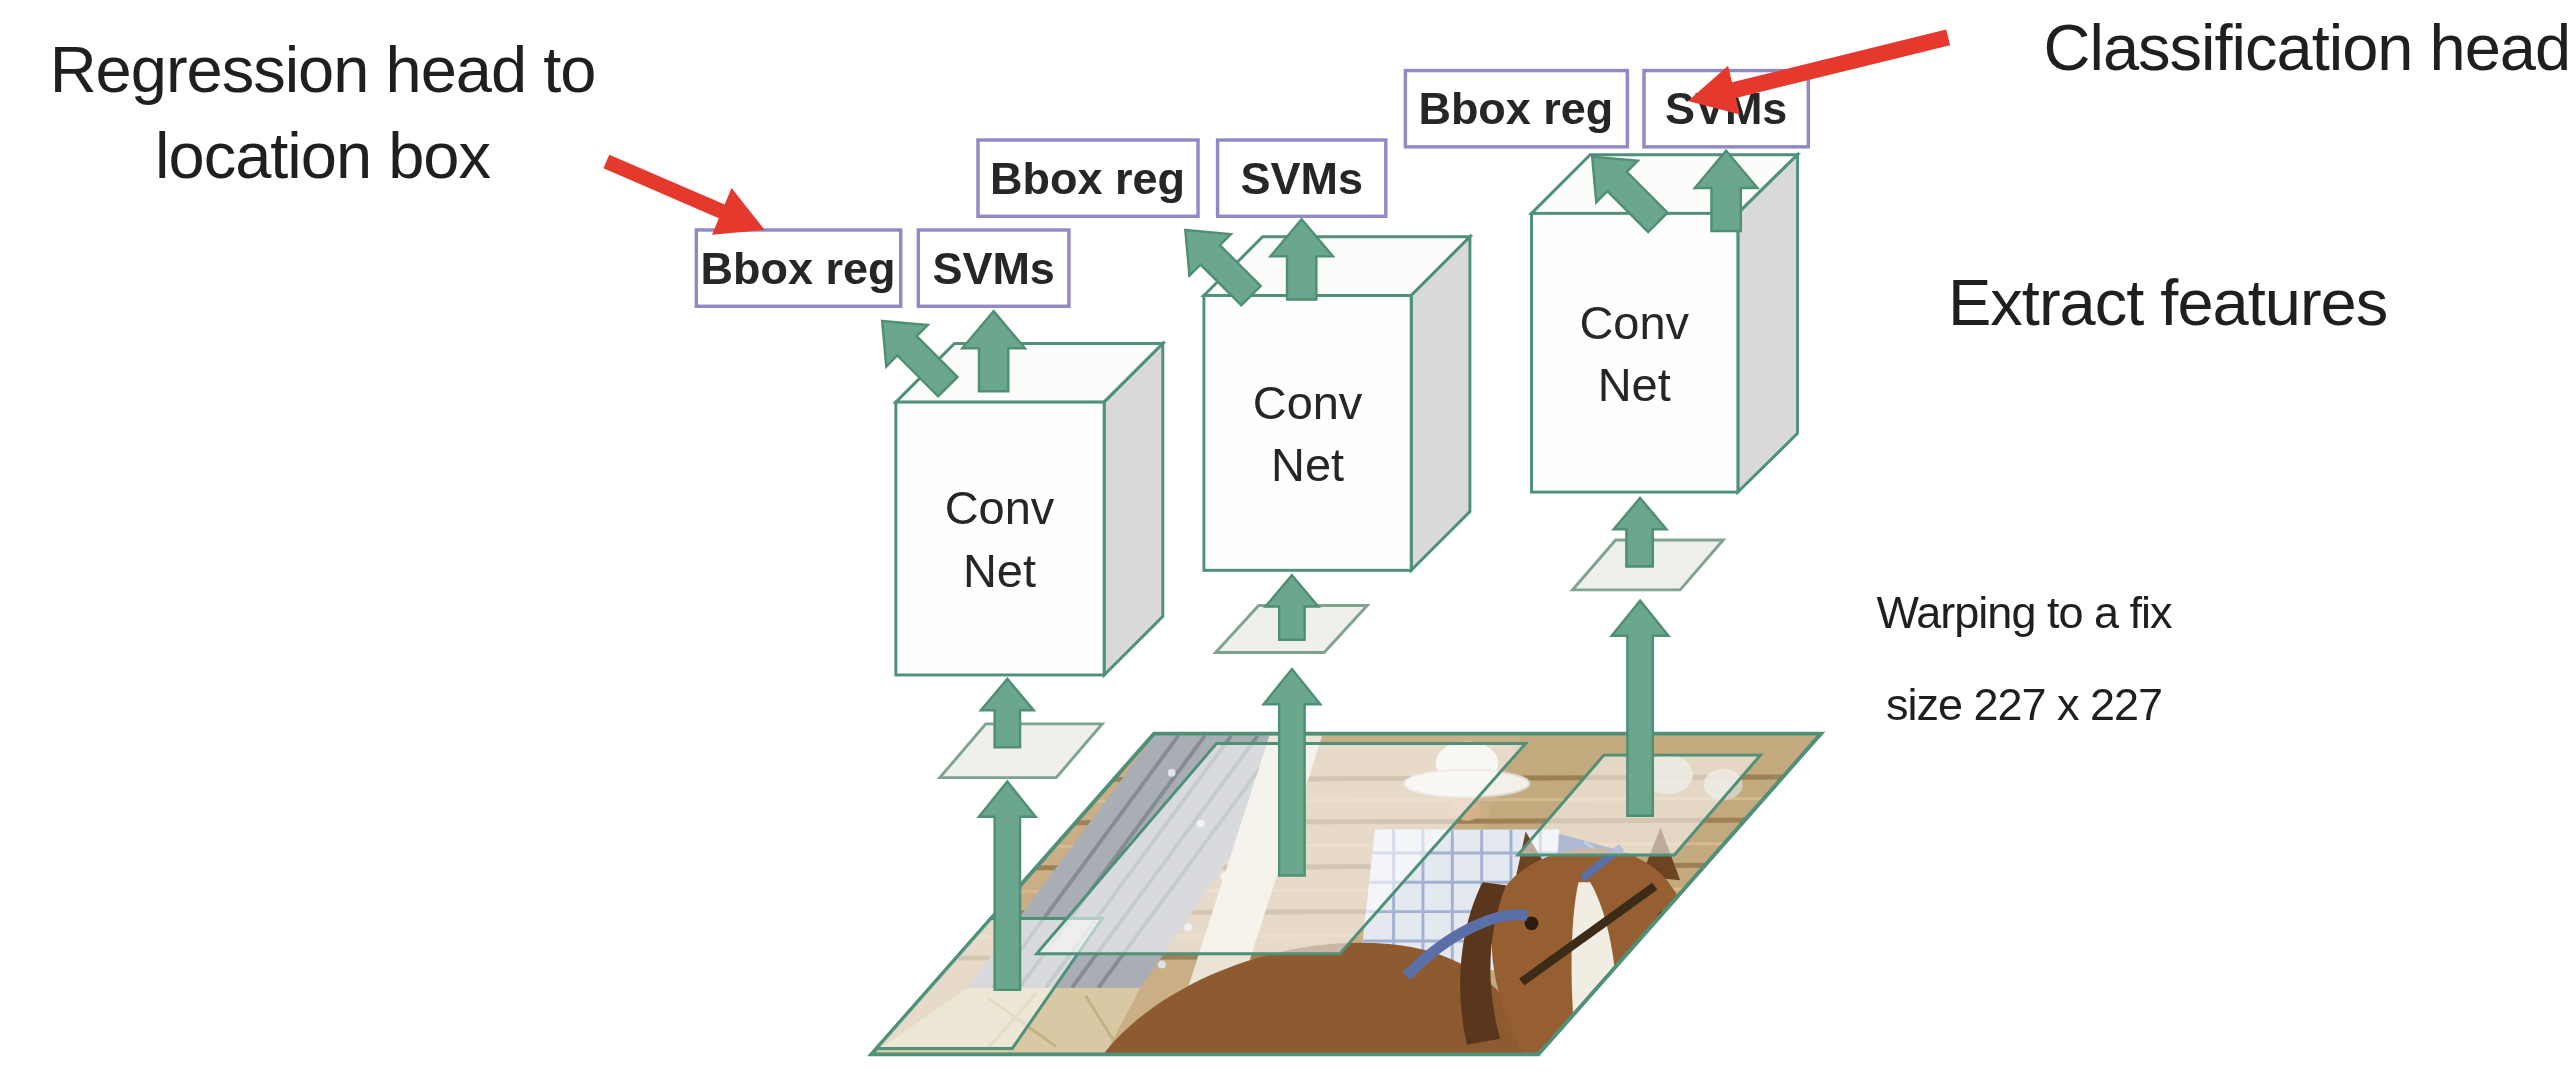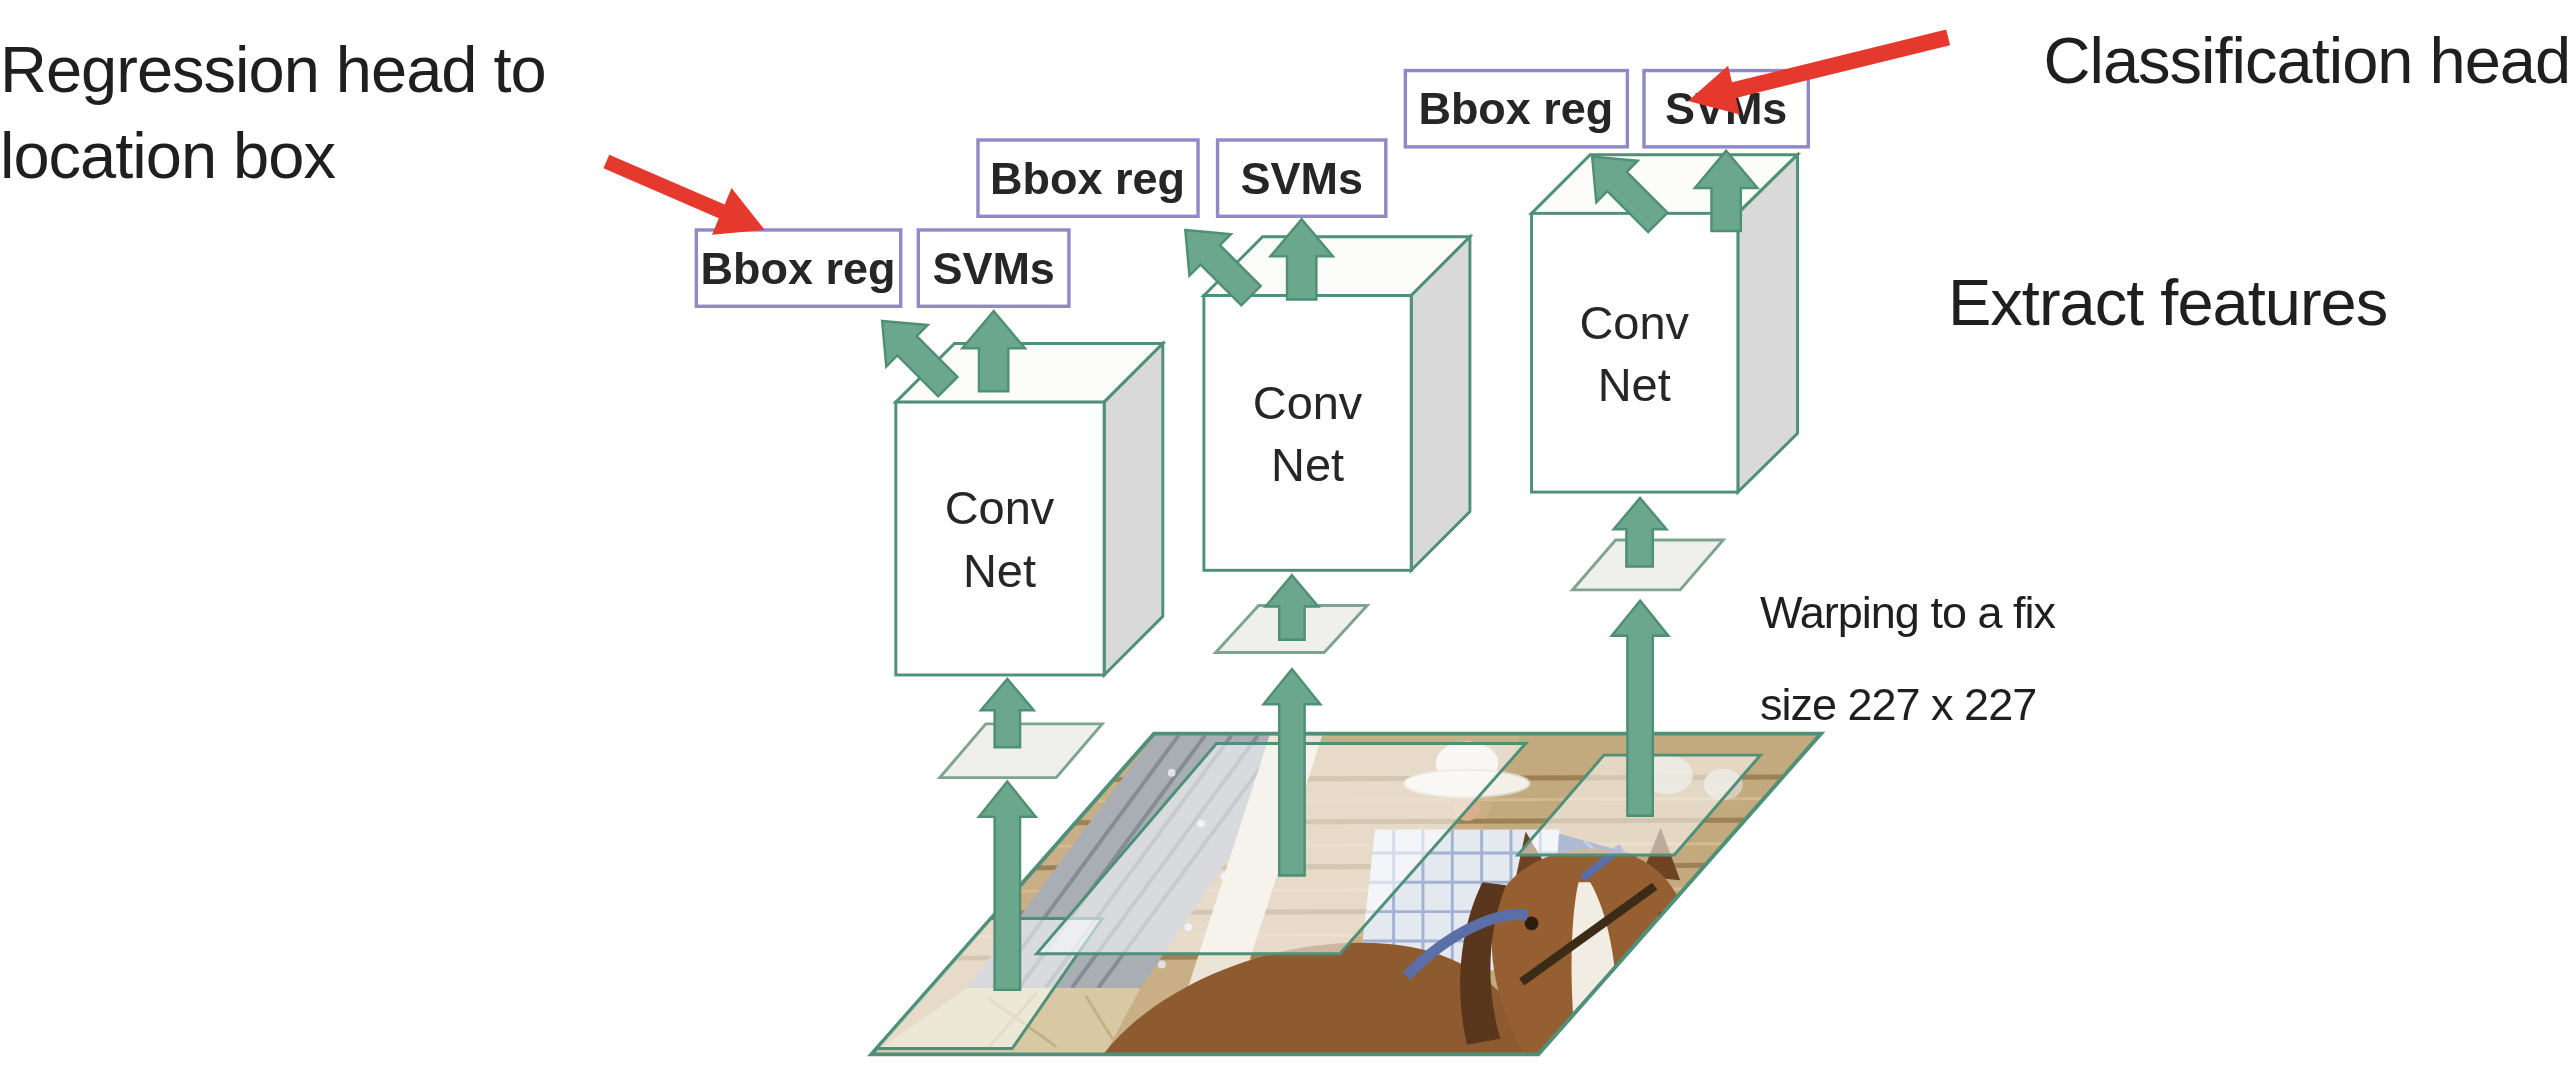--- a/index.html
+++ b/index.html
@@ -16,24 +16,24 @@
   .plane{fill:var(--plane-fill,#EFEFEC);stroke:var(--plane-border,#7FA391);stroke-width:3;}
   .plabel{fill:#ffffff;stroke:var(--label-border,#8F8AC6);stroke-width:3.5;}
   .boxtext{font:600 46px "Liberation Sans",sans-serif;fill:#262626;text-anchor:middle;}
   .convtext{font:400 48px "Liberation Sans",sans-serif;fill:#262626;text-anchor:middle;}
   .redarrow{fill:var(--red-arrow,#E6392E);}
   .overlay{fill:rgba(255,255,255,0.55);stroke:var(--overlay-border,#4E9078);stroke-width:3;}
   .photoframe{fill:none;stroke:var(--overlay-border,#4E9078);stroke-width:4;}
 
   
   .note{position:absolute;font-weight:300;line-height:86px;font-size:65px;
-        letter-spacing:-1px;text-align:left;}
+        letter-spacing:-1px;text-align:center;}
   .note div{white-space:nowrap;}
   .note-regression{left:0;top:27px;width:645px;}
-  .note-classification{right:5.9px;top:18px;text-align:left;}
+  .note-classification{right:5.9px;top:5px;text-align:left;}
   .note-extract{left:1948px;top:260px;text-align:center;}
   .note-warping{left:1760px;top:567px;width:528px;line-height:92px;font-size:45px;}
 </style>
 </head>
 <body>
 
 <div id="stage">
 
 <svg width="2576" height="1080" viewBox="0 0 2634 1104">
   <defs>

